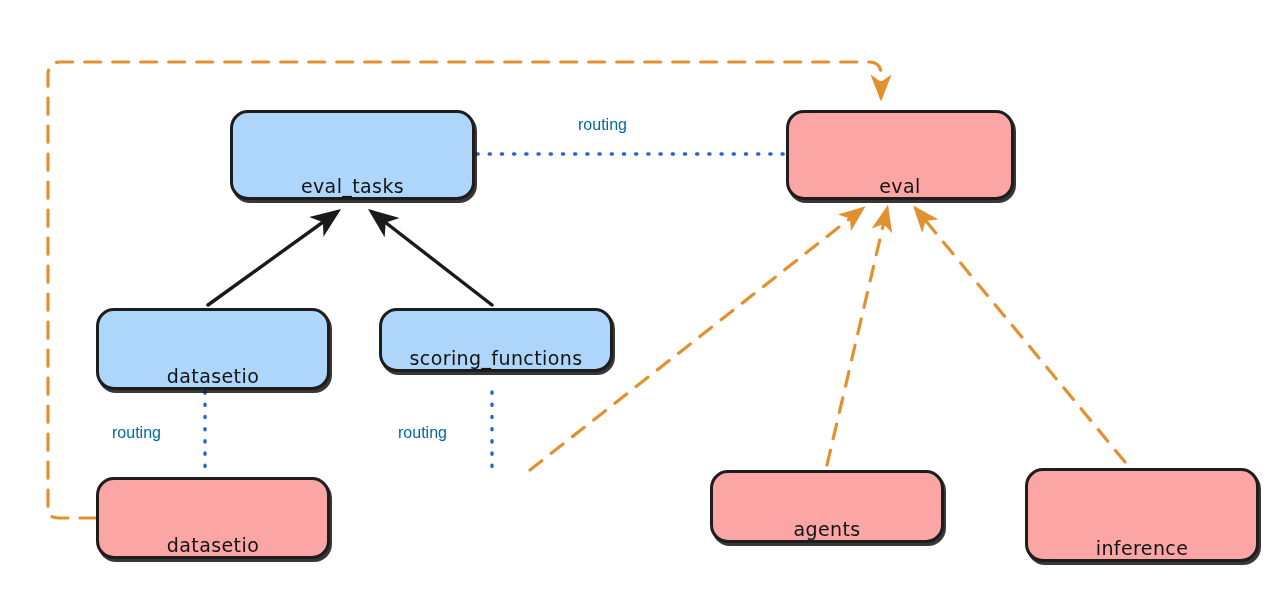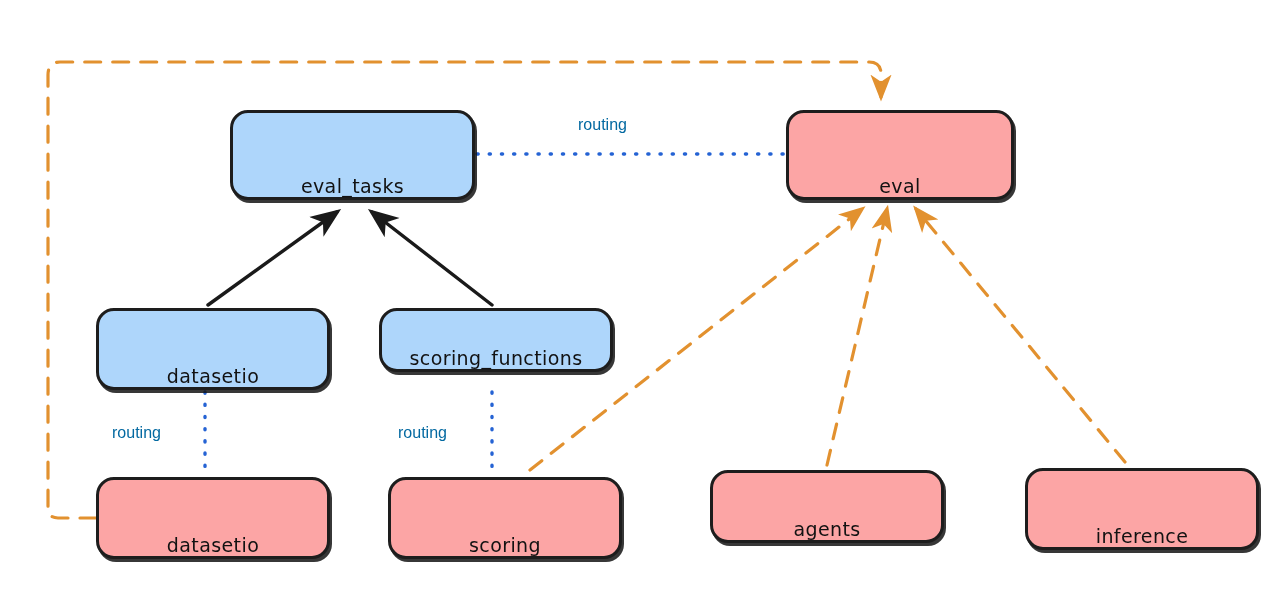--- a/index.html
+++ b/index.html
@@ -114,29 +114,26 @@
     </div>
 
     <div class="node api" style="left:379px; top:308px; width:234px; height:64px;">
       <span class="node-label">scoring_functions</span>
     </div>
 
     <div class="node provider" style="left:96px; top:477px; width:234px; height:82px;">
       <span class="node-label">datasetio</span>
     </div>
 
-    <div class="node provider" style="left:388px; top:477px; width:234px; height:82px;">
-      <span class="node-label">scoring</span>
-    </div>
 
     <div class="node provider" style="left:710px; top:470px; width:234px; height:73px;">
       <span class="node-label">agents</span>
     </div>
 
-    <div class="node provider" style="left:1025px; top:468px; width:234px; height:82px;">
+    <div class="node provider" style="left:1025px; top:468px; width:234px; height:94px;">
       <span class="node-label">inference</span>
     </div>
 
     <span class="edge-label" style="left:578px; top:116px;">routing</span>
 
     <span class="edge-label" style="left:112px; top:424px;">routing</span>
 
     <span class="edge-label" style="left:398px; top:424px;">routing</span>
 
   </div>

